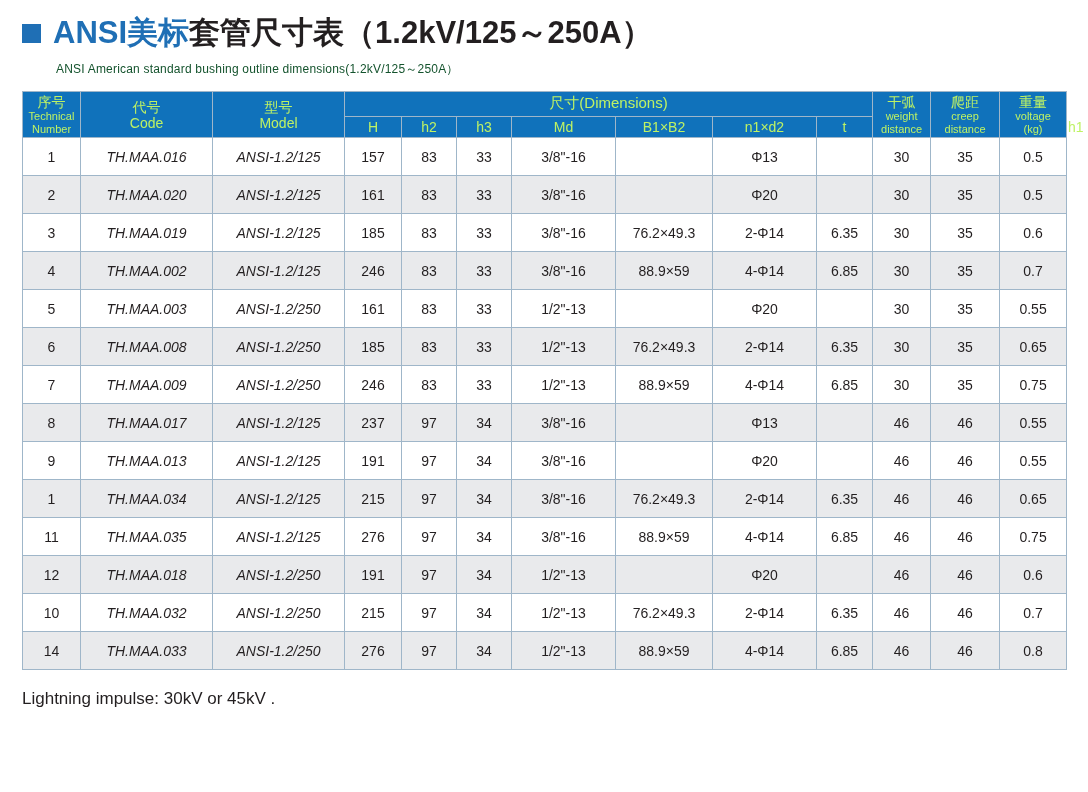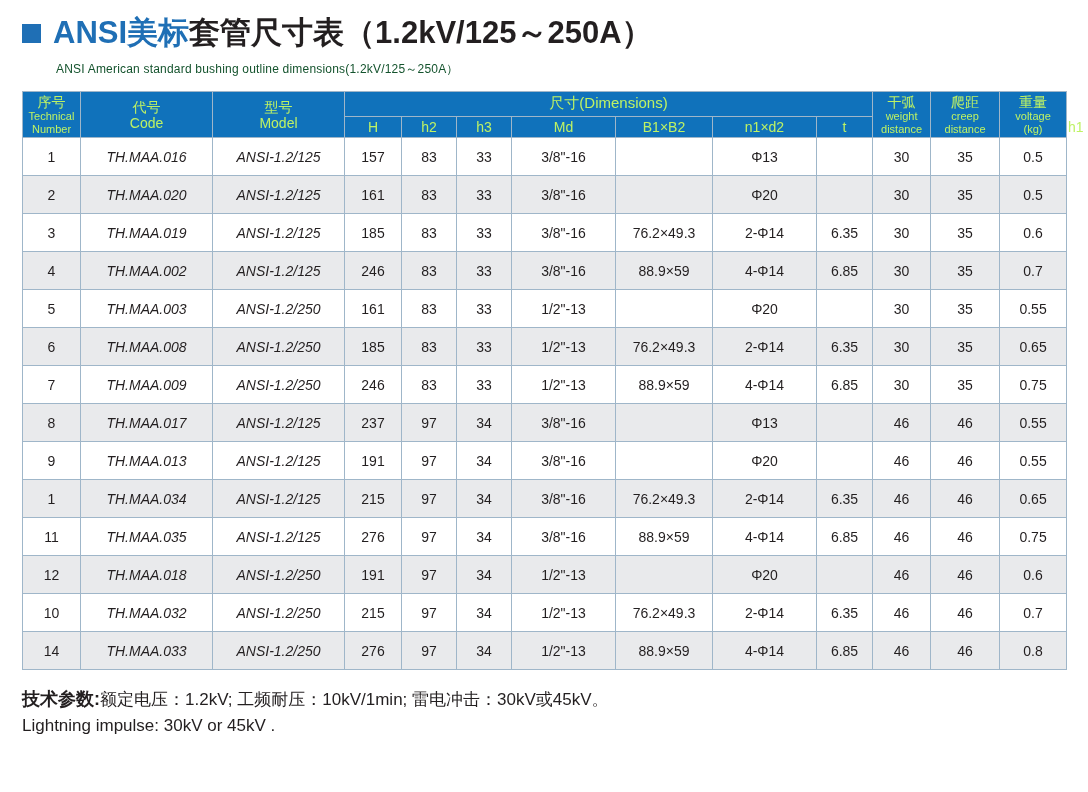--- a/index.html
+++ b/index.html
@@ -409,19 +409,16 @@
             <td>6.85</td>
             <td>46</td>
             <td>46</td>
             <td>0.8</td>
           </tr>
         </tbody>
     </table>
   </div>
 
   <div class="notes">
-    <div class="note-line-1">
-      <span class="note-label">技术参数:</span><span>额定电压：1.2kV;    工频耐压：10kV/1min;   雷电冲击：30kV或45kV。</span>
-    </div>
     <div class="note-line-3">Lightning impulse: 30kV or 45kV  .</div>
   </div>
 
 </div>
 
 </body></html>

